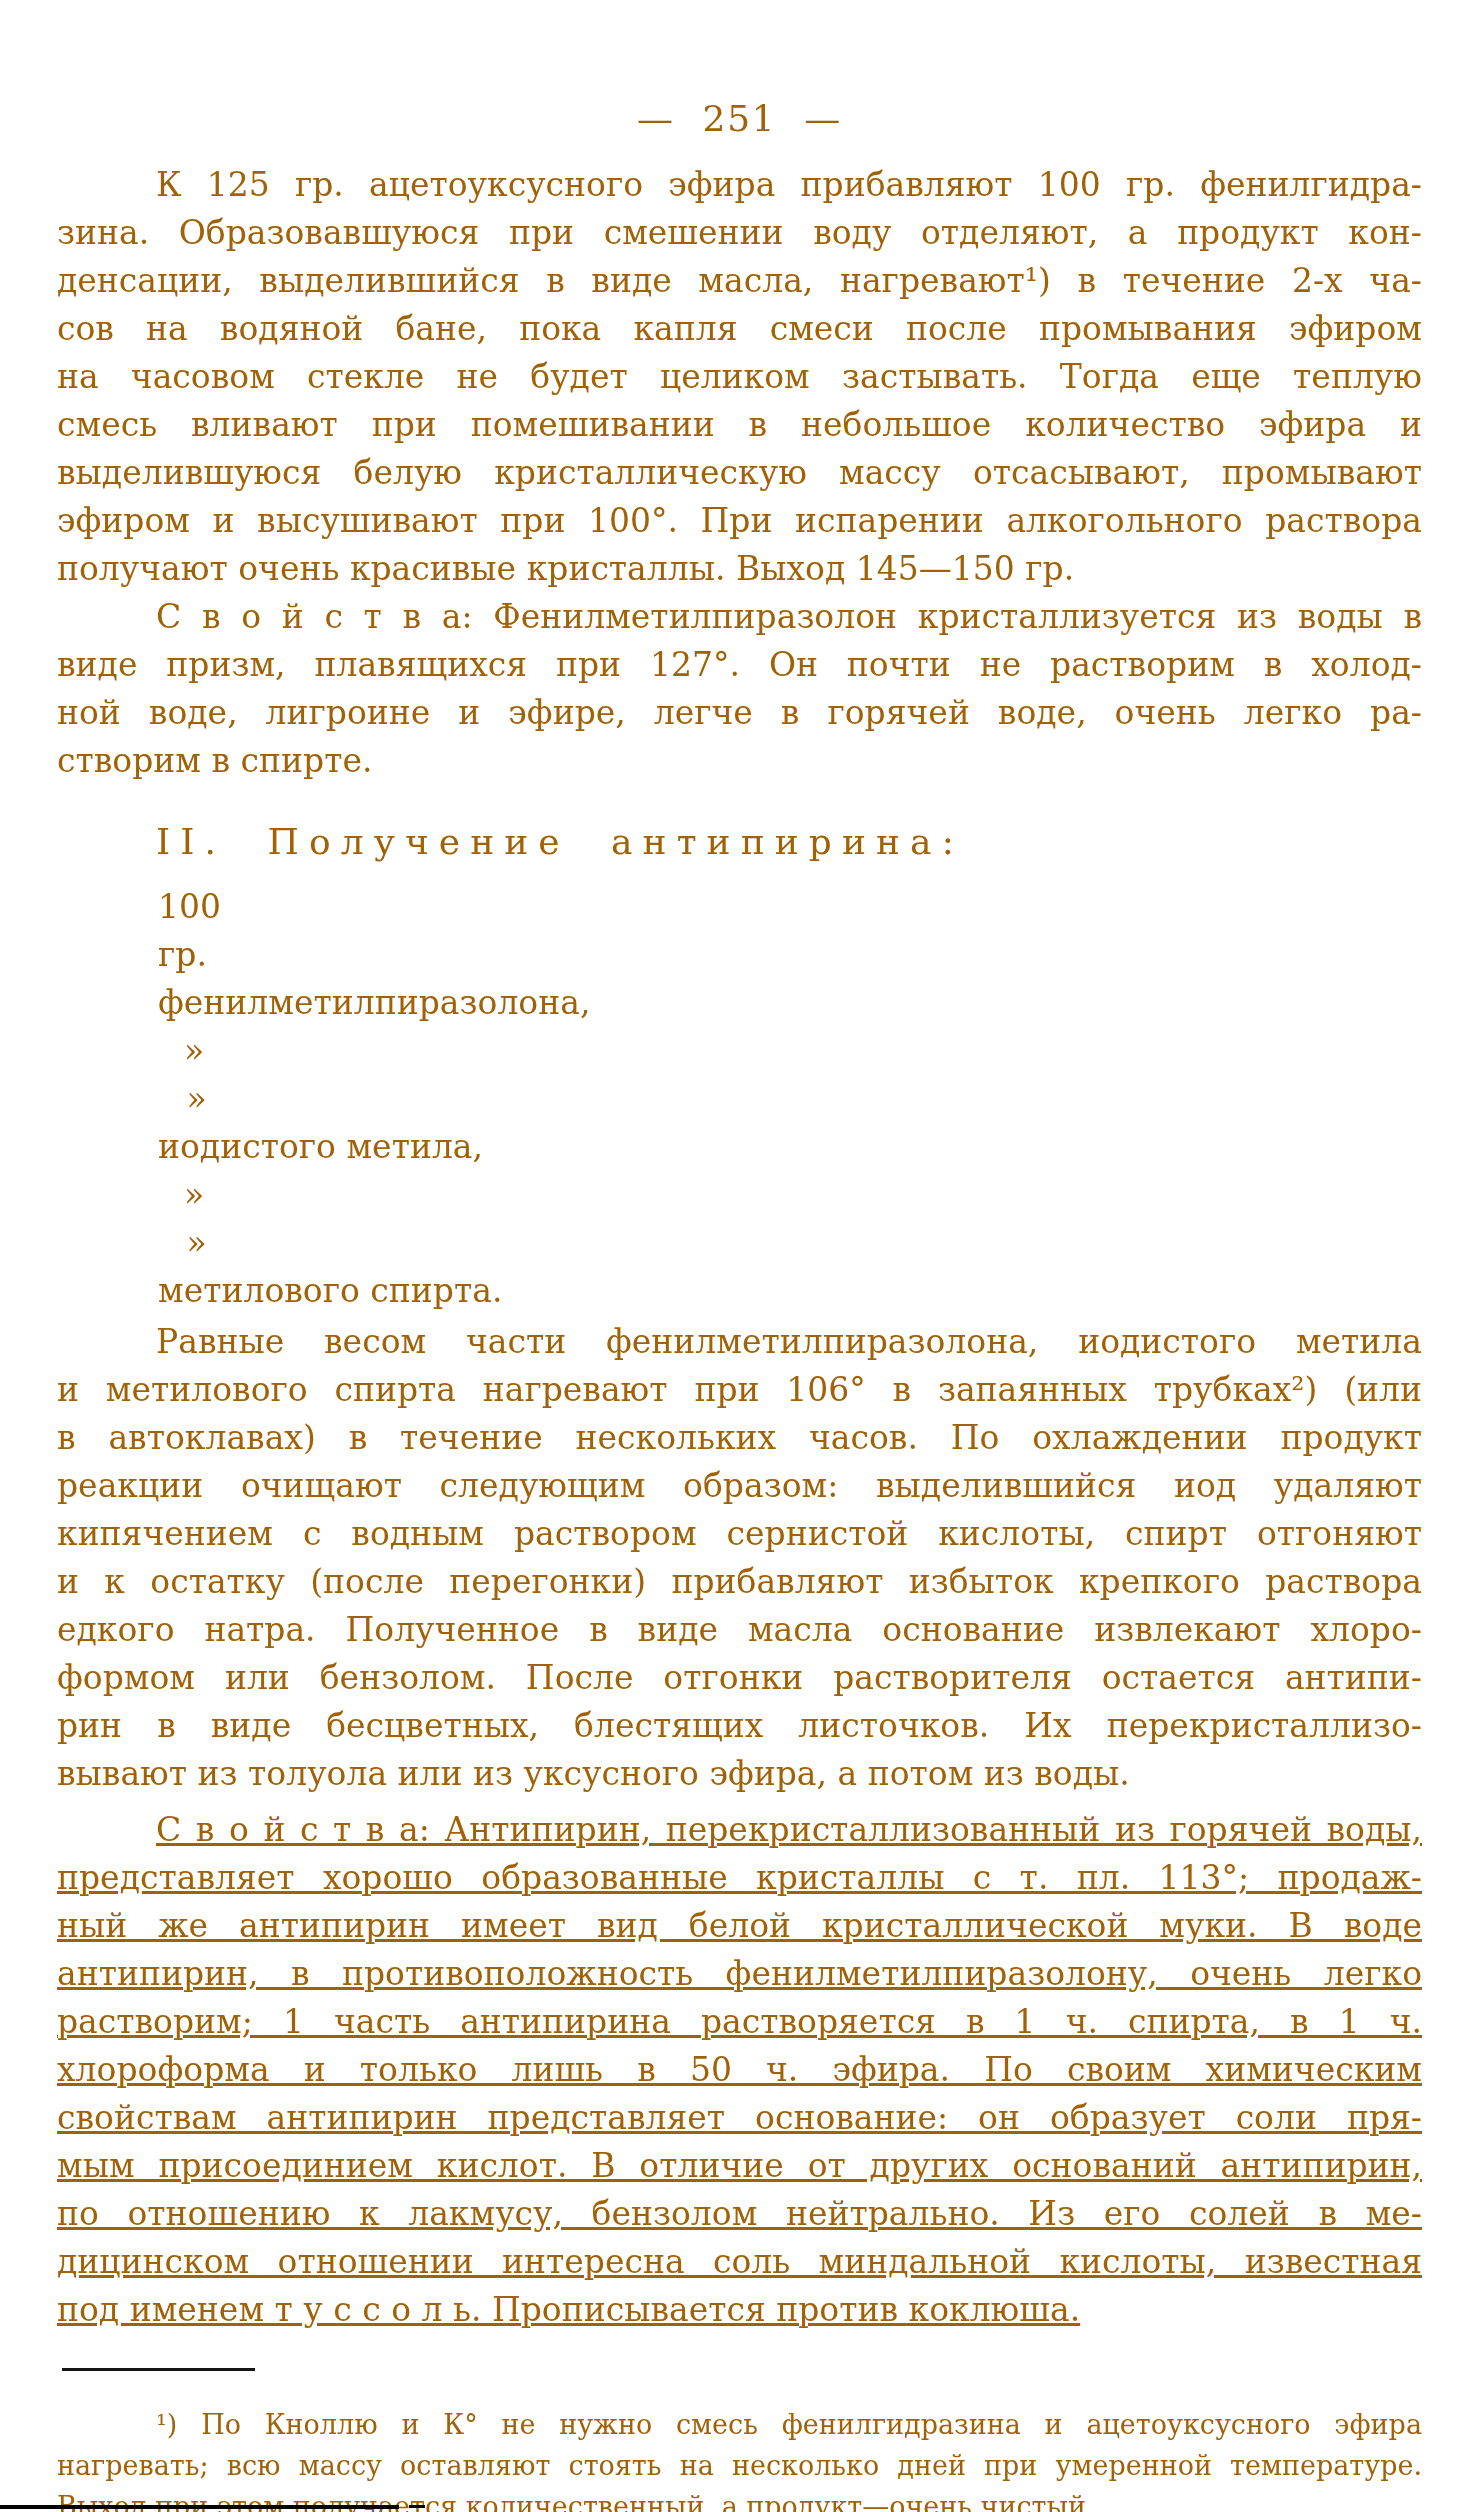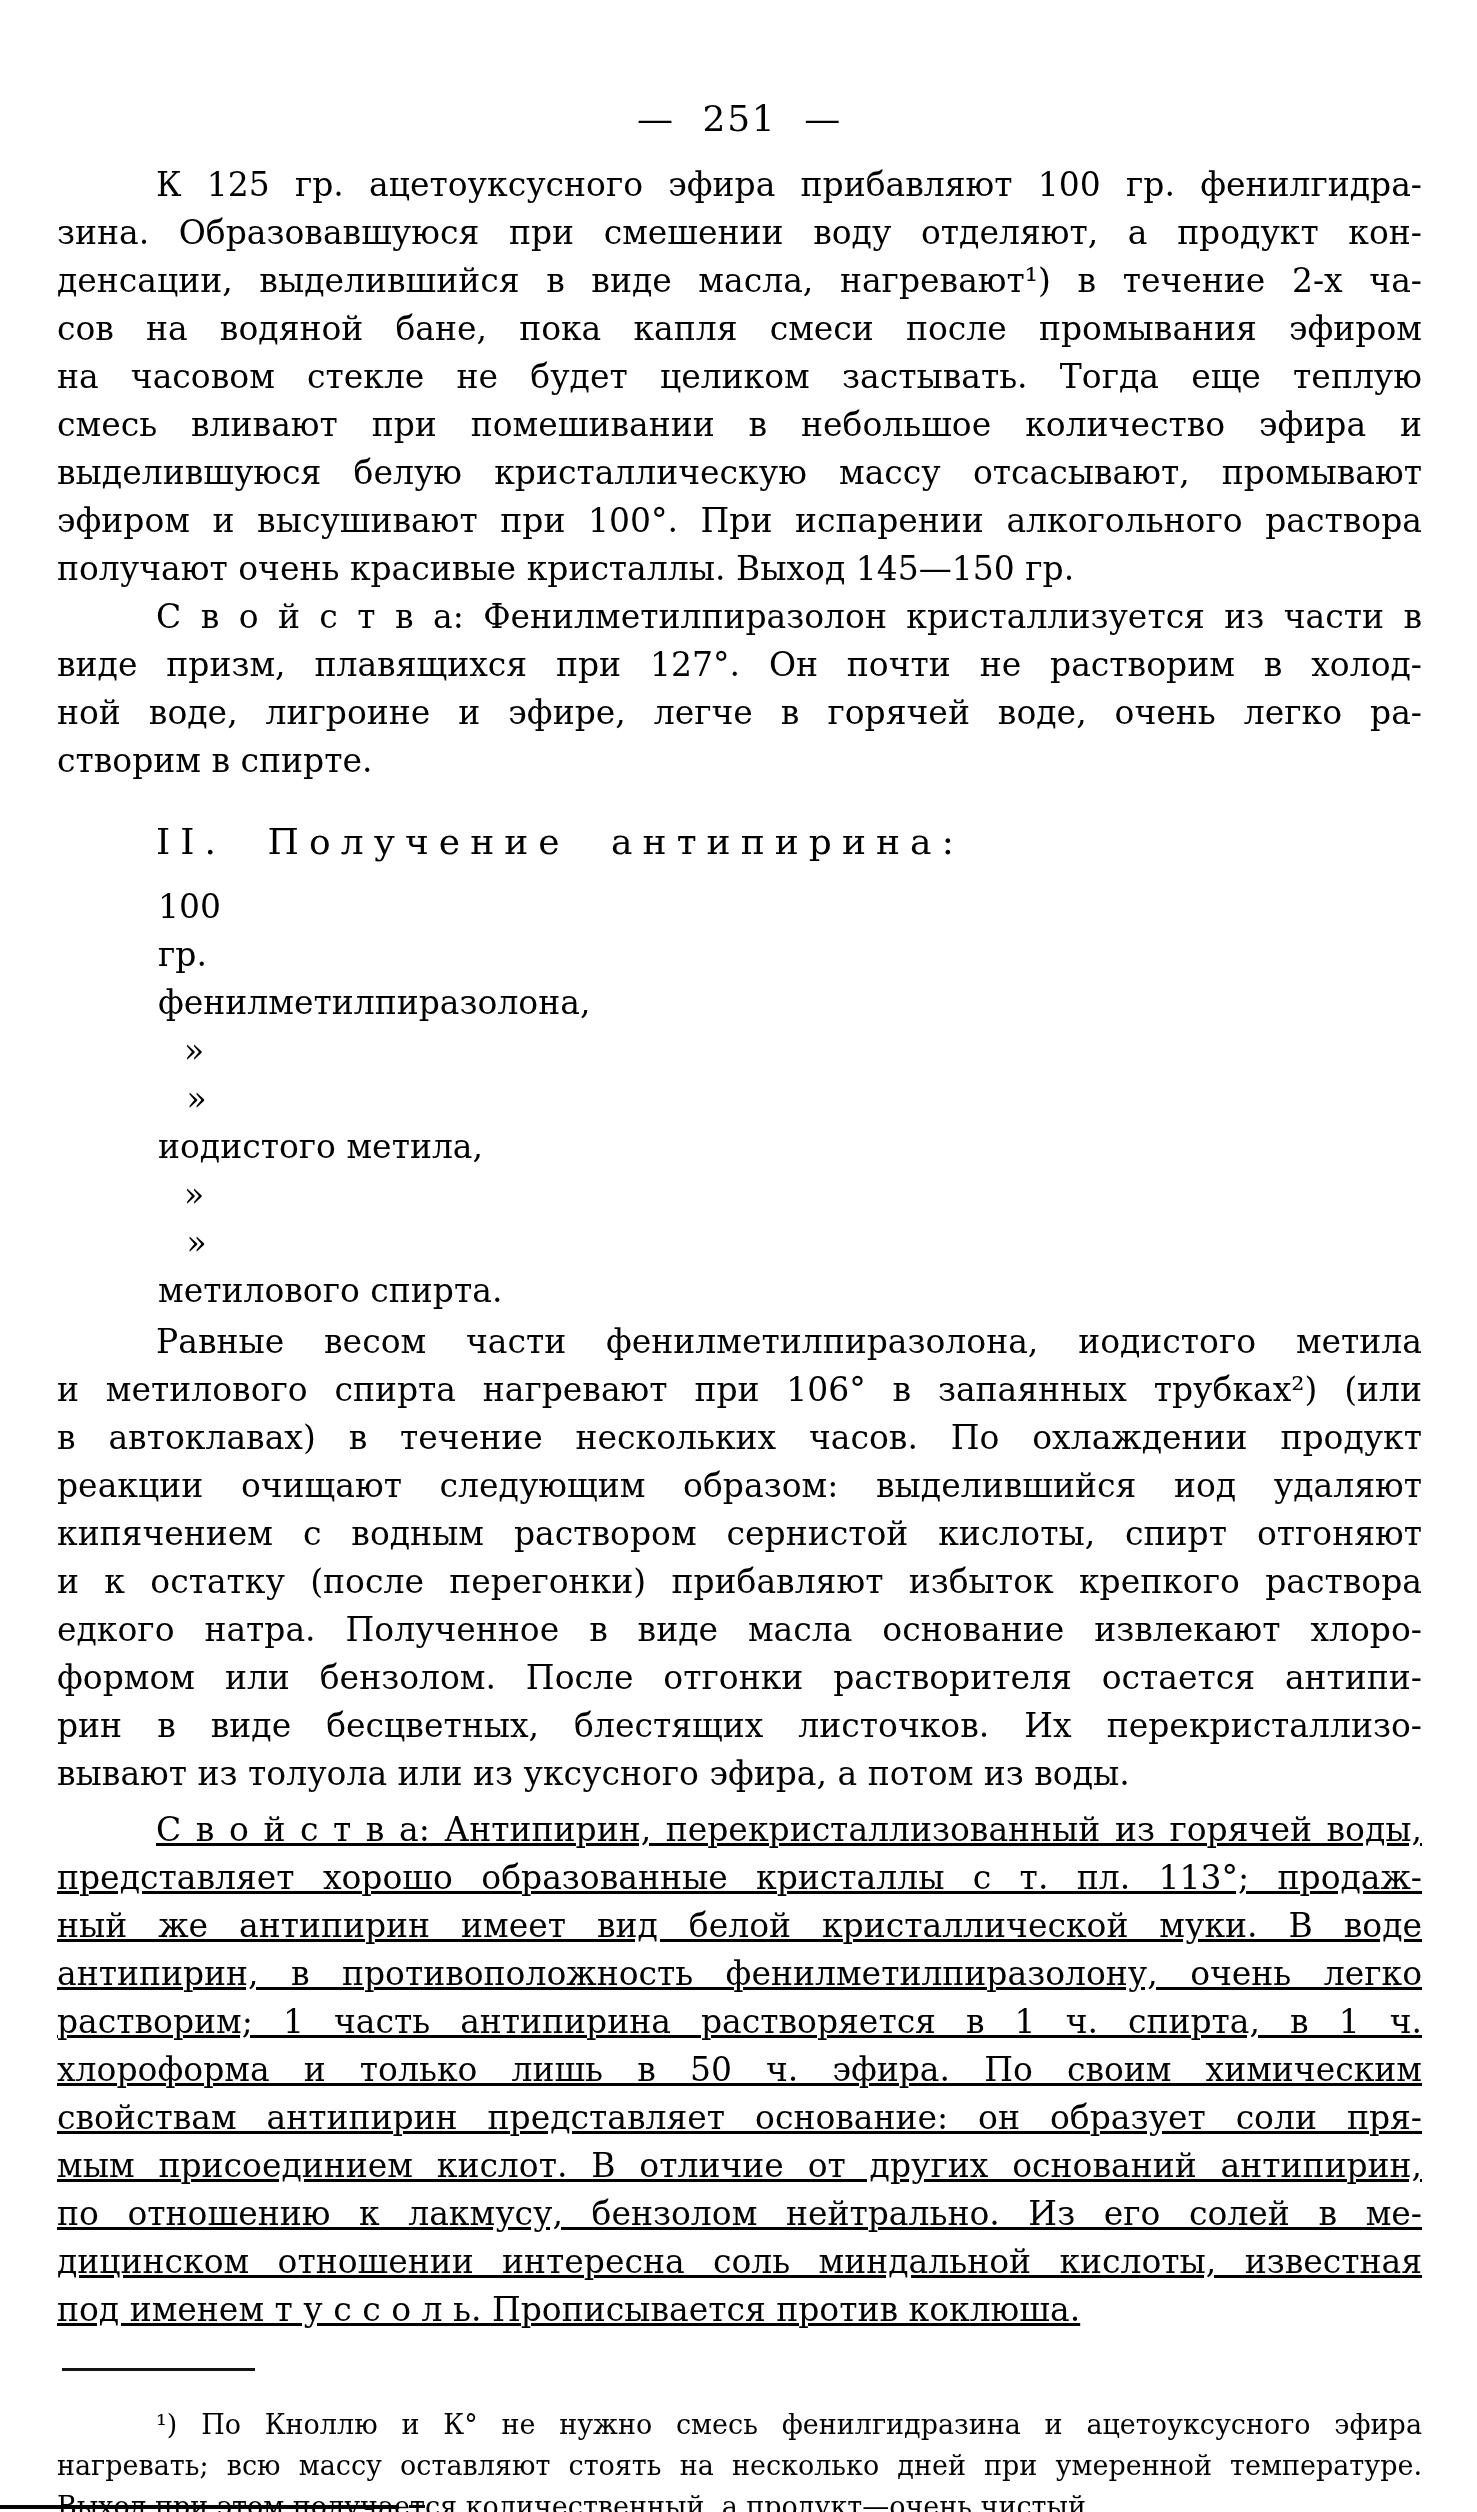--- a/index.html
+++ b/index.html
@@ -1,21 +1,21 @@
 <!DOCTYPE html>
 <html style="font-size:14.5px"><head>
 <meta charset="utf-8">
 <style>
   html, body { margin: 0; padding: 0; background: #e8e8e8; }
   .page {
     position: relative;
     width: 1478px;
     height: 2512px;
     background: #ffffff;
-    color: #000000;
+    color: #a16207;
     font-family: "DejaVu Serif", "Liberation Serif", serif;
     overflow: hidden;
   }
   .content {
     padding: 95px 56px 0 57px;
     width: 1365px;
   }
   .page-header {
     font-size: 36px;
     line-height: 48px;
@@ -98,21 +98,21 @@
       <div class="bodyline">денсации, выделившийся в виде масла, нагревают¹) в течение 2-х ча-</div>
       <div class="bodyline">сов на водяной бане, пока капля смеси после промывания эфиром</div>
       <div class="bodyline">на часовом стекле не будет целиком застывать. Тогда еще теплую</div>
       <div class="bodyline">смесь вливают при помешивании в небольшое количество эфира и</div>
       <div class="bodyline">выделившуюся белую кристаллическую массу отсасывают, промывают</div>
       <div class="bodyline">эфиром и высушивают при 100°. При испарении алкогольного раствора</div>
       <div class="bodyline last">получают очень красивые кристаллы. Выход 145—150 гр.</div>
     </div>
 
     <div>
-      <div class="bodyline indent">С в о й с т в а:  Фенилметилпиразолон  кристаллизуется  из  части  в</div>
+      <div class="bodyline indent">С в о й с т в а:  Фенилметилпиразолон  кристаллизуется  из  воды  в</div>
       <div class="bodyline">виде призм, плавящихся при 127°. Он почти не растворим в холод-</div>
       <div class="bodyline">ной воде, лигроине и эфире, легче в горячей воде, очень легко ра-</div>
       <div class="bodyline last">створим в спирте.</div>
     </div>
 
     <div class="heading">II. Получение антипирина:</div>
 
     <div>
       <div class="lrow">
         <span class="lc1">100</span>

